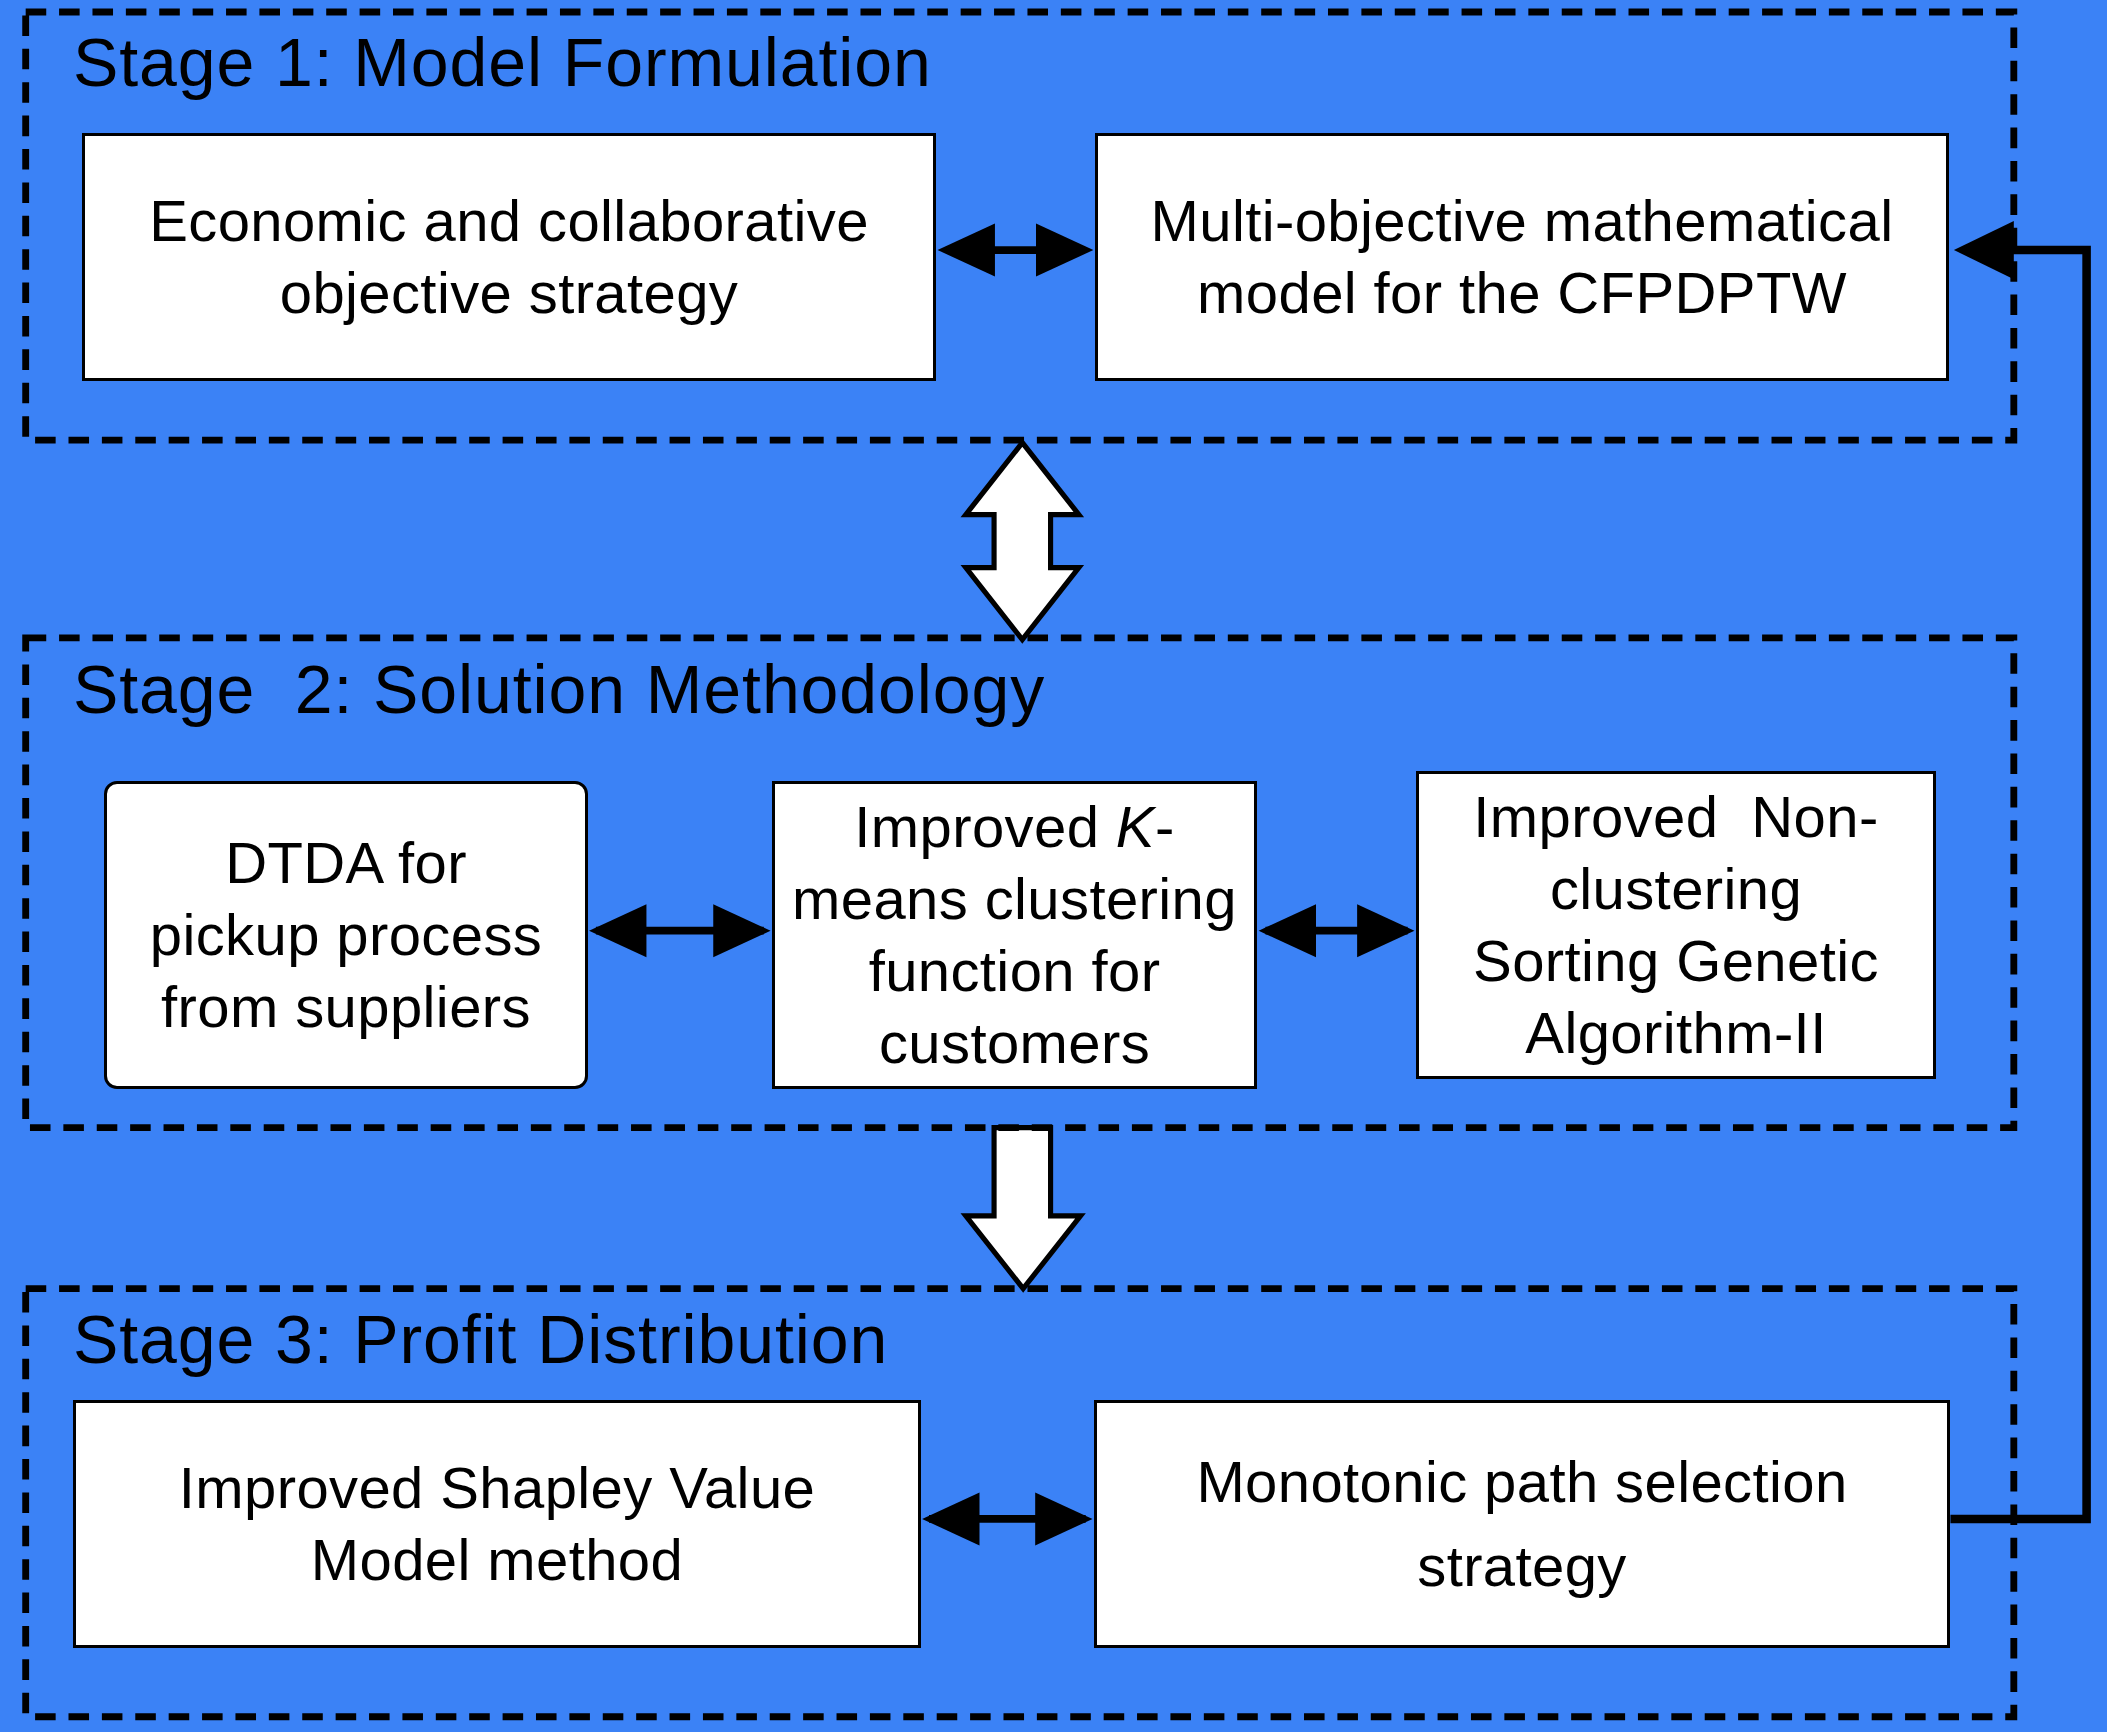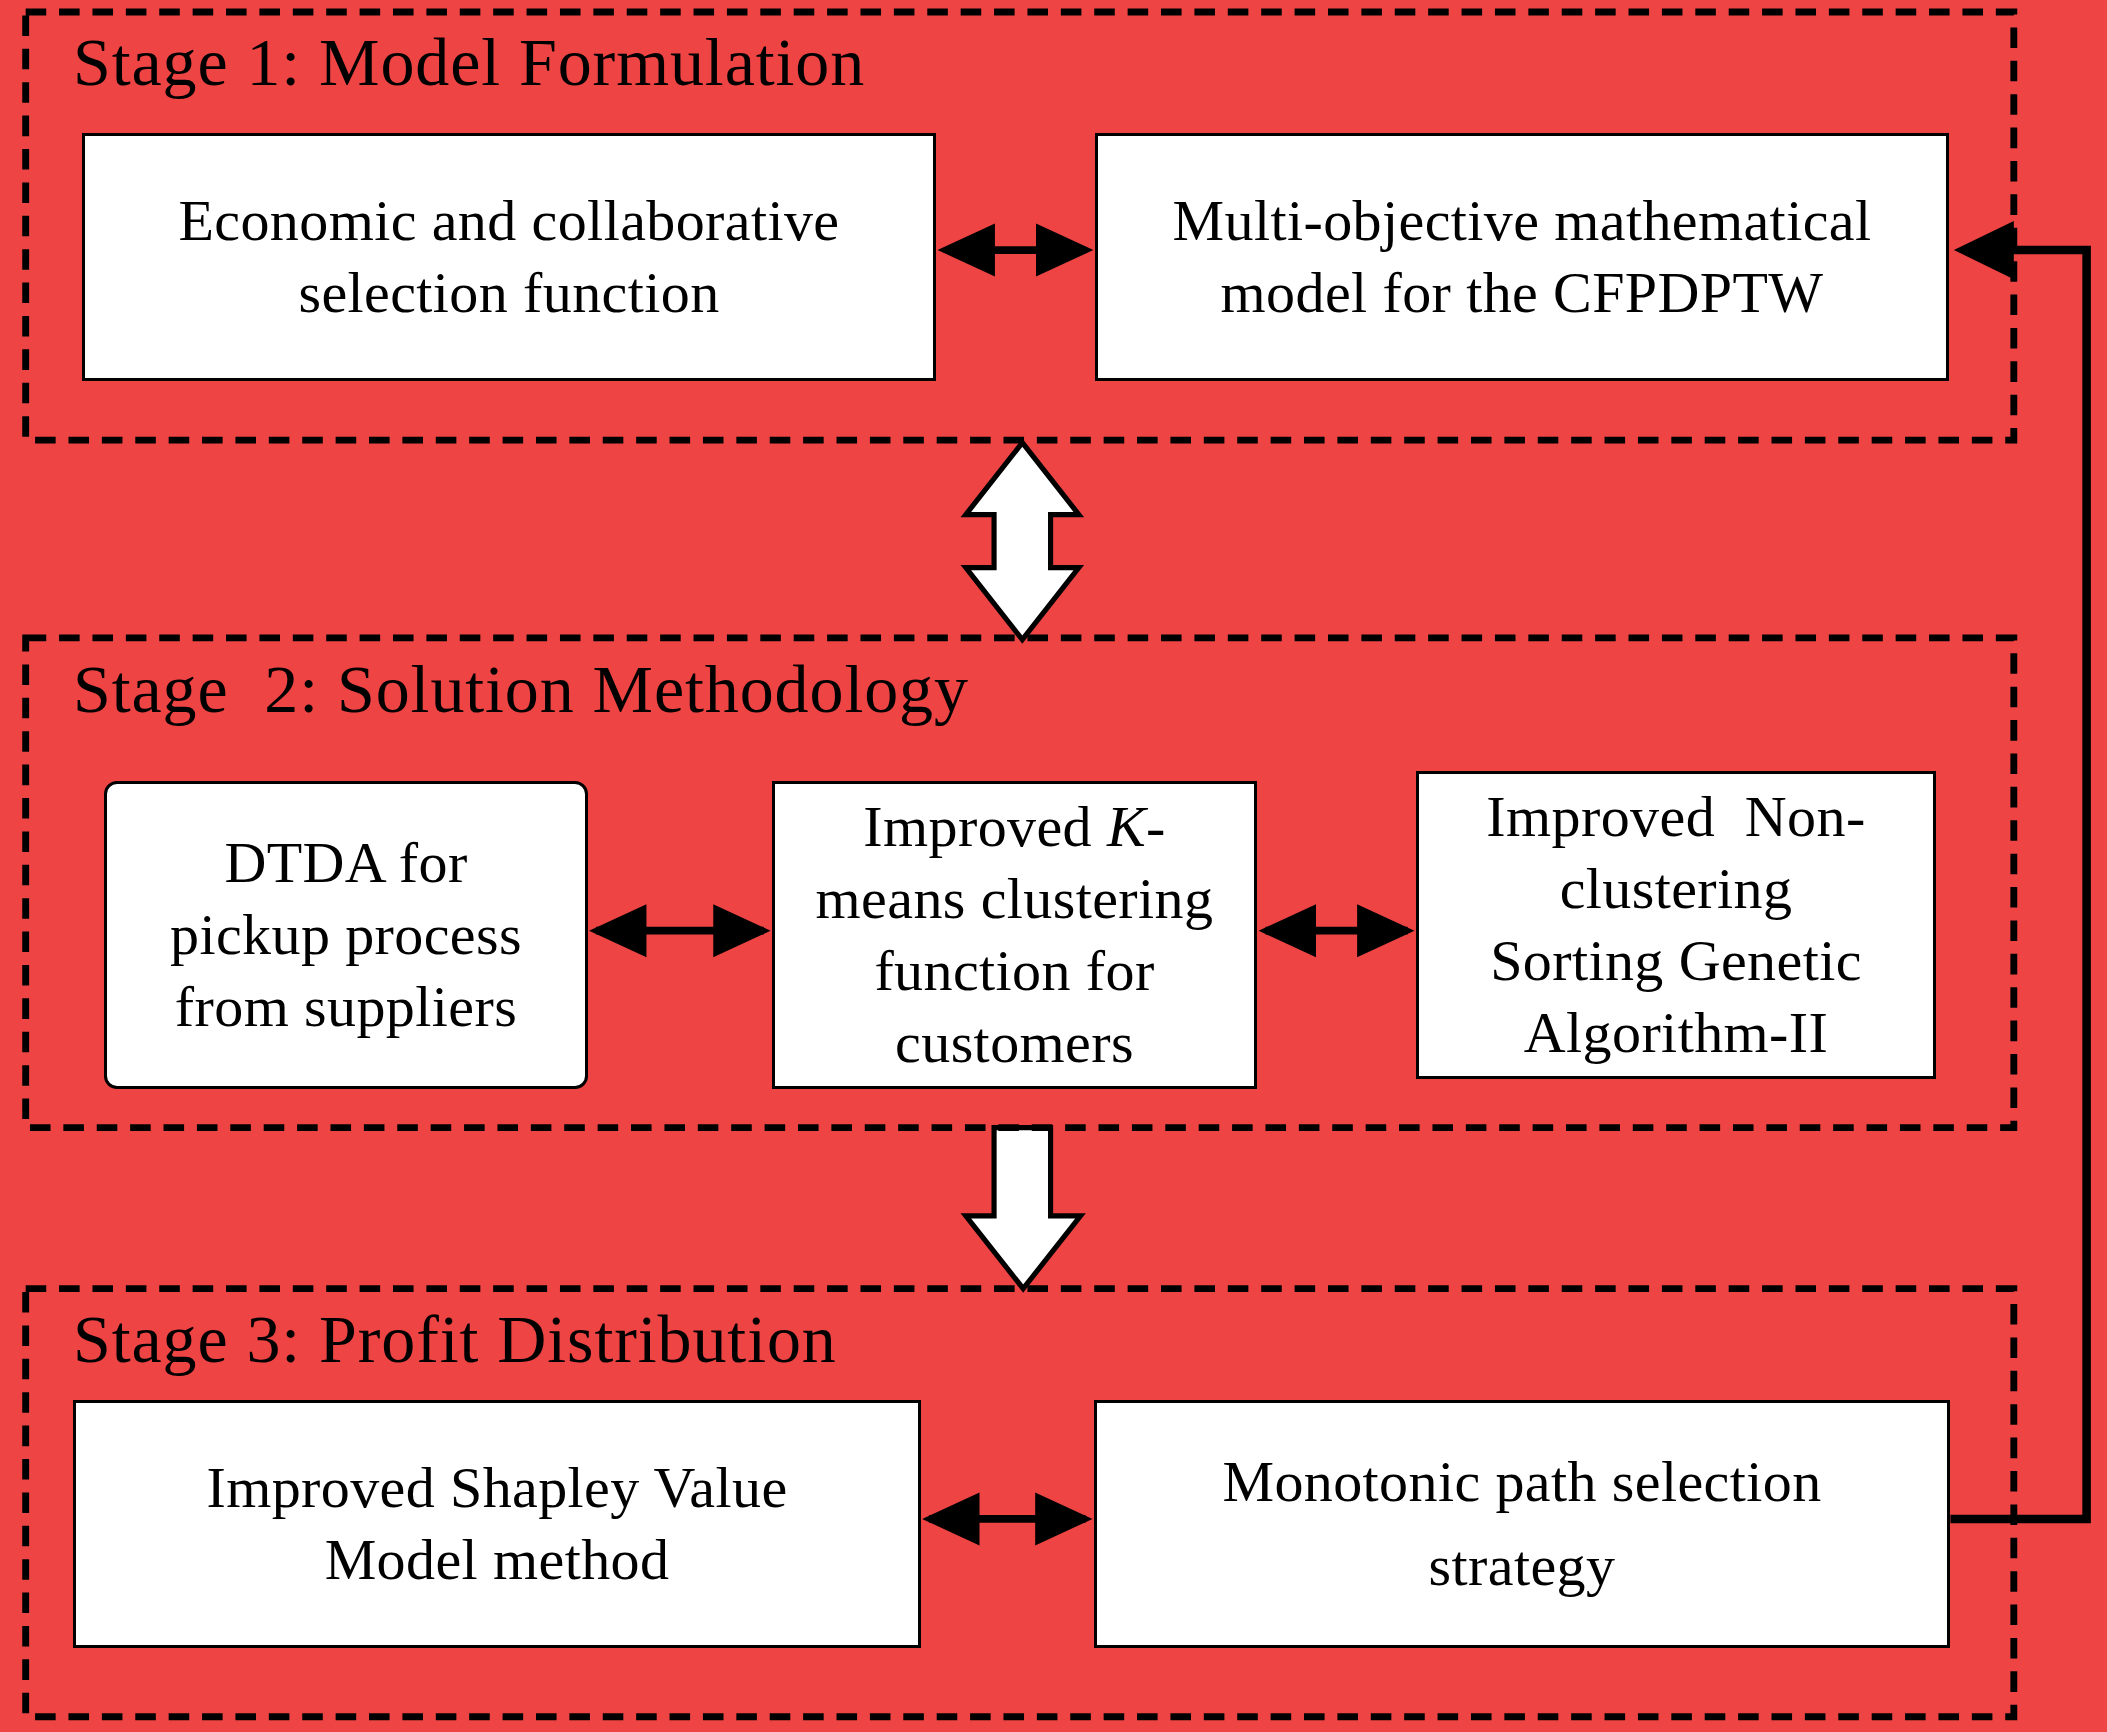--- a/index.html
+++ b/index.html
@@ -1,21 +1,21 @@
 <!DOCTYPE html>
 <html style="font-size:13.7px"><head>
 <meta charset="utf-8">
 <style>
   html, body { margin: 0; padding: 0; background: #ffffff; }
   .canvas {
     position: relative;
     width: 2108px;
     height: 1733px;
-    background: #ef4444;
-    font-family: Liberation Serif, serif;
+    background: #3b82f6;
+    font-family: Liberation Sans, sans-serif;
     color: #000000;
     overflow: hidden;
   }
   .overlay {
     position: absolute;
     left: 0; top: 0;
     width: 2108px; height: 1733px;
   }
   .stage-title {
     position: absolute;
@@ -89,21 +89,21 @@
     <rect x="30" y="745" width="2322" height="572" fill="none" stroke="#000" stroke-width="8" stroke-dasharray="24 15"></rect>
     <rect x="30" y="1505" width="2322" height="500" fill="none" stroke="#000" stroke-width="8" stroke-dasharray="24 15"></rect>
   </svg>
 
   <div class="stage-title" style="left:73px; top:26px;">Stage 1: Model Formulation</div>
   <div class="stage-title" style="left:73px; top:653px;">Stage  2: Solution Methodology</div>
   <div class="stage-title" style="left:73px; top:1303px;">Stage 3: Profit Distribution</div>
 
   <div class="node" style="left:82px; top:133px; width:854px; height:248px;">
     <div class="line">Economic and collaborative</div>
-    <div class="line">selection function</div>
+    <div class="line">objective strategy</div>
   </div>
   <div class="node" style="left:1095px; top:133px; width:854px; height:248px;">
     <div class="line">Multi-objective mathematical</div>
     <div class="line">model for the CFPDPTW</div>
   </div>
 
   <div class="node" style="left:104px; top:781px; width:484px; height:308px;border-radius:13px;">
     <div class="line">DTDA for</div>
     <div class="line">pickup process</div>
     <div class="line">from suppliers</div>

